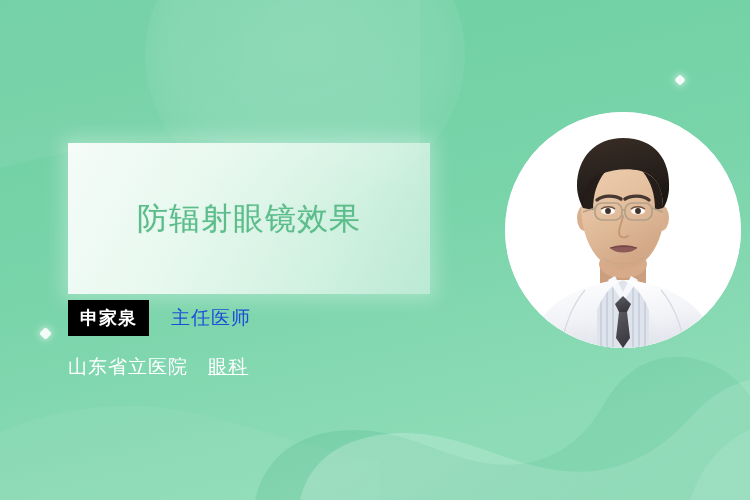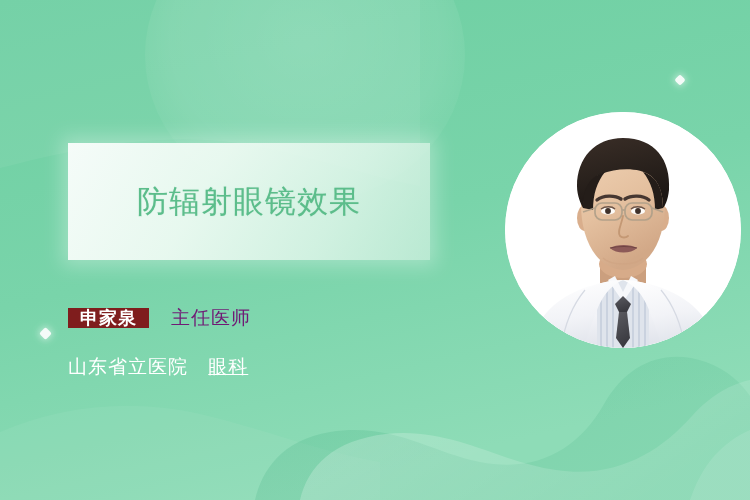--- a/index.html
+++ b/index.html
@@ -21,21 +21,21 @@
     width: 750px;
     height: 500px;
     display: block;
   }
   
   #title-plate {
     position: absolute;
     left: 68px;
     top: 143px;
     width: 362px;
-    height: 117px;
+    height: 151px;
     background: linear-gradient(120deg,
         rgba(255,255,255,0.93) 0%,
         rgba(243,252,246,0.90) 38%,
         rgba(230,248,238,0.80) 72%,
         rgba(222,245,233,0.62) 100%);
     box-shadow: 0 0 18px 6px rgba(255,255,255,0.30);
     display: flex;
     flex-direction: column;
     align-items: center;
     justify-content: center;
@@ -58,32 +58,32 @@
   }
   #name-row {
     display: flex;
     align-items: center;
     height: 30px;
   }
   #doctor-name {
     display: inline-flex;
     align-items: center;
     justify-content: center;
-    height: 20px;
+    height: 36px;
     padding: 0 12px;
-    background: #7f1d1d;
+    background: #000000;
     color: #ffffff;
     font-size: 18px;
     font-weight: bold;
     letter-spacing: 1px;
     white-space: nowrap;
   }
   #doctor-title {
     margin-left: 22px;
-    color: #701a75;
+    color: #1d4ed8;
     font-size: 19px;
     letter-spacing: 1px;
     white-space: nowrap;
   }
   #hospital-row {
     margin-top: 21px;
     color: #ffffff;
     font-size: 19px;
     letter-spacing: 1px;
     white-space: nowrap;

